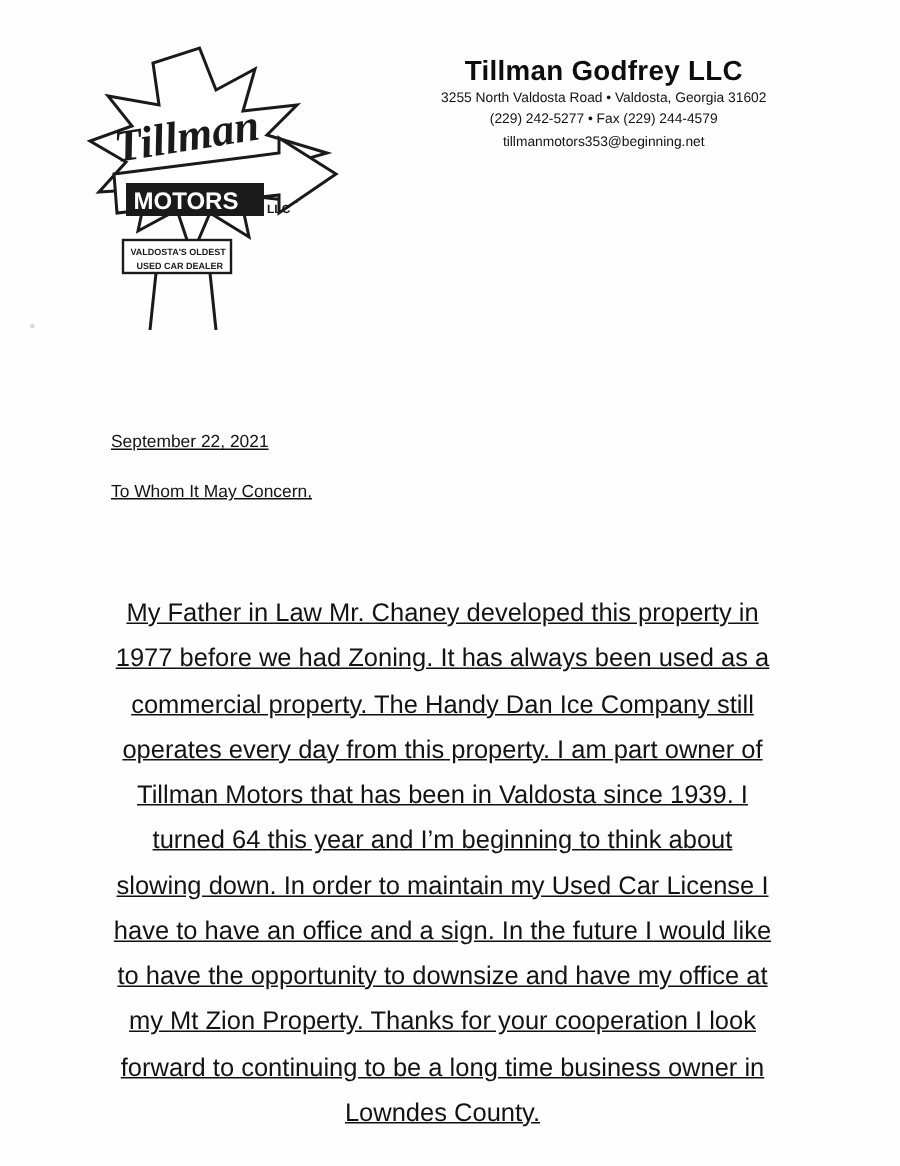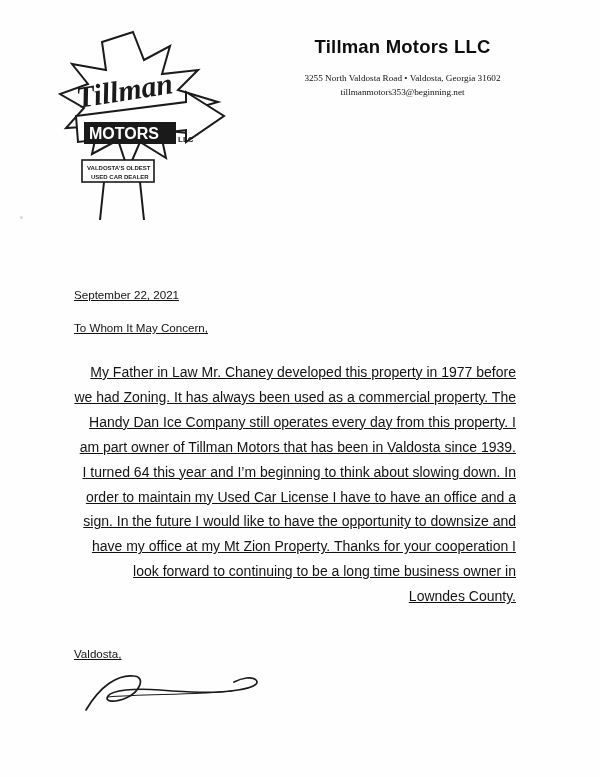--- a/index.html
+++ b/index.html
@@ -52,25 +52,23 @@
     letter-spacing: 0.2px;
     color: #0d0d0d;
   }
   .company-slogan {
     margin-top: 16px;
     font-size: 12.5px;
     font-weight: bold;
     color: #0d0d0d;
   }
   .company-address {
-    margin-top: 13px;
     font-size: 9.2px;
     color: #111111;
     line-height: 1.55;
-    font-family: Liberation Serif, serif;
   }
   .company-address div { white-space: nowrap; }
 
   
   .letter-body {
     position: absolute;
     left: 74px;
     top: 288px;
     width: 442px;
     text-decoration: underline;
@@ -78,25 +76,25 @@
   .date-line {
     font-size: 11.6px;
     color: #131313;
   }
   .salutation {
     margin-top: 20px;
     font-size: 11.6px;
     color: #131313;
   }
   .paragraph {
-    margin-top: 26px;
-    font-size: 14px;
+    margin-top: 60px;
+    font-size: 17px;
     line-height: 1.78;
     color: #131313;
-    text-align: right;
+    text-align: center;
   }
   .closing {
     margin-top: 38px;
     font-size: 11.6px;
     color: #131313;
   }
   .signer-name {
     margin-top: 16px;
     font-size: 11.6px;
     color: #131313;
@@ -154,23 +152,24 @@
         </g>
 
         <g stroke="#1a1a1a" stroke-width="2" fill="none">
           <line x1="46" y1="152" x2="42" y2="190"></line>
           <line x1="82" y1="152" x2="86" y2="190"></line>
         </g>
       </svg>
     </div>
 
     <div class="company-block">
-      <div class="company-name">Tillman Motors LLC</div>
+      <div class="company-name">Tillman Godfrey LLC</div>
       <div class="company-address">
         <div>3255 North Valdosta Road • Valdosta, Georgia 31602</div>
+        <div>(229) 242-5277 • Fax (229) 244-4579</div>
         <div>tillmanmotors353@beginning.net</div>
       </div>
     </div>
   </div>
 
   <div class="letter-body">
     <div class="date-line">September 22, 2021</div>
 
     <div class="salutation">To Whom It May Concern,</div>
 

